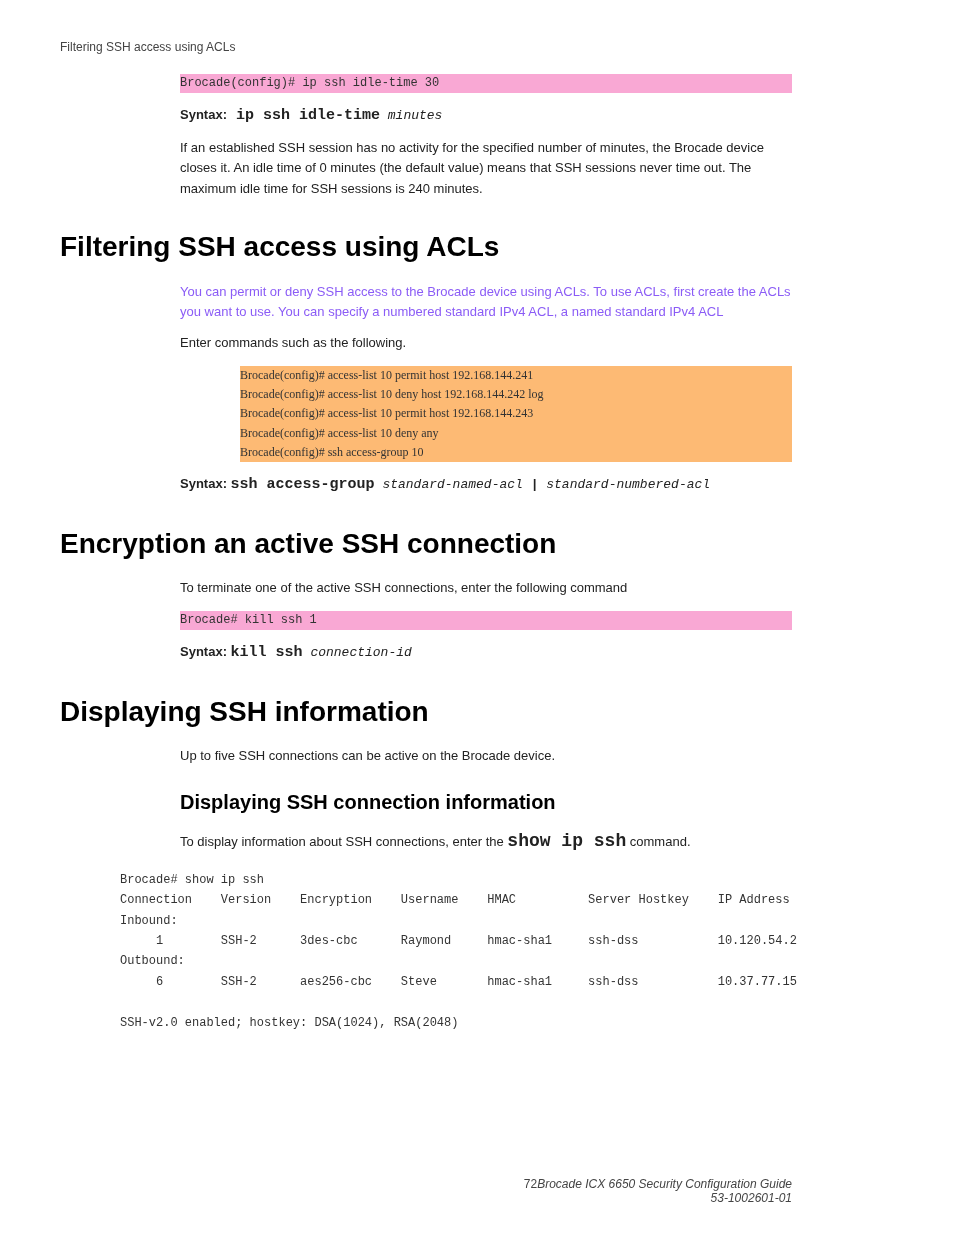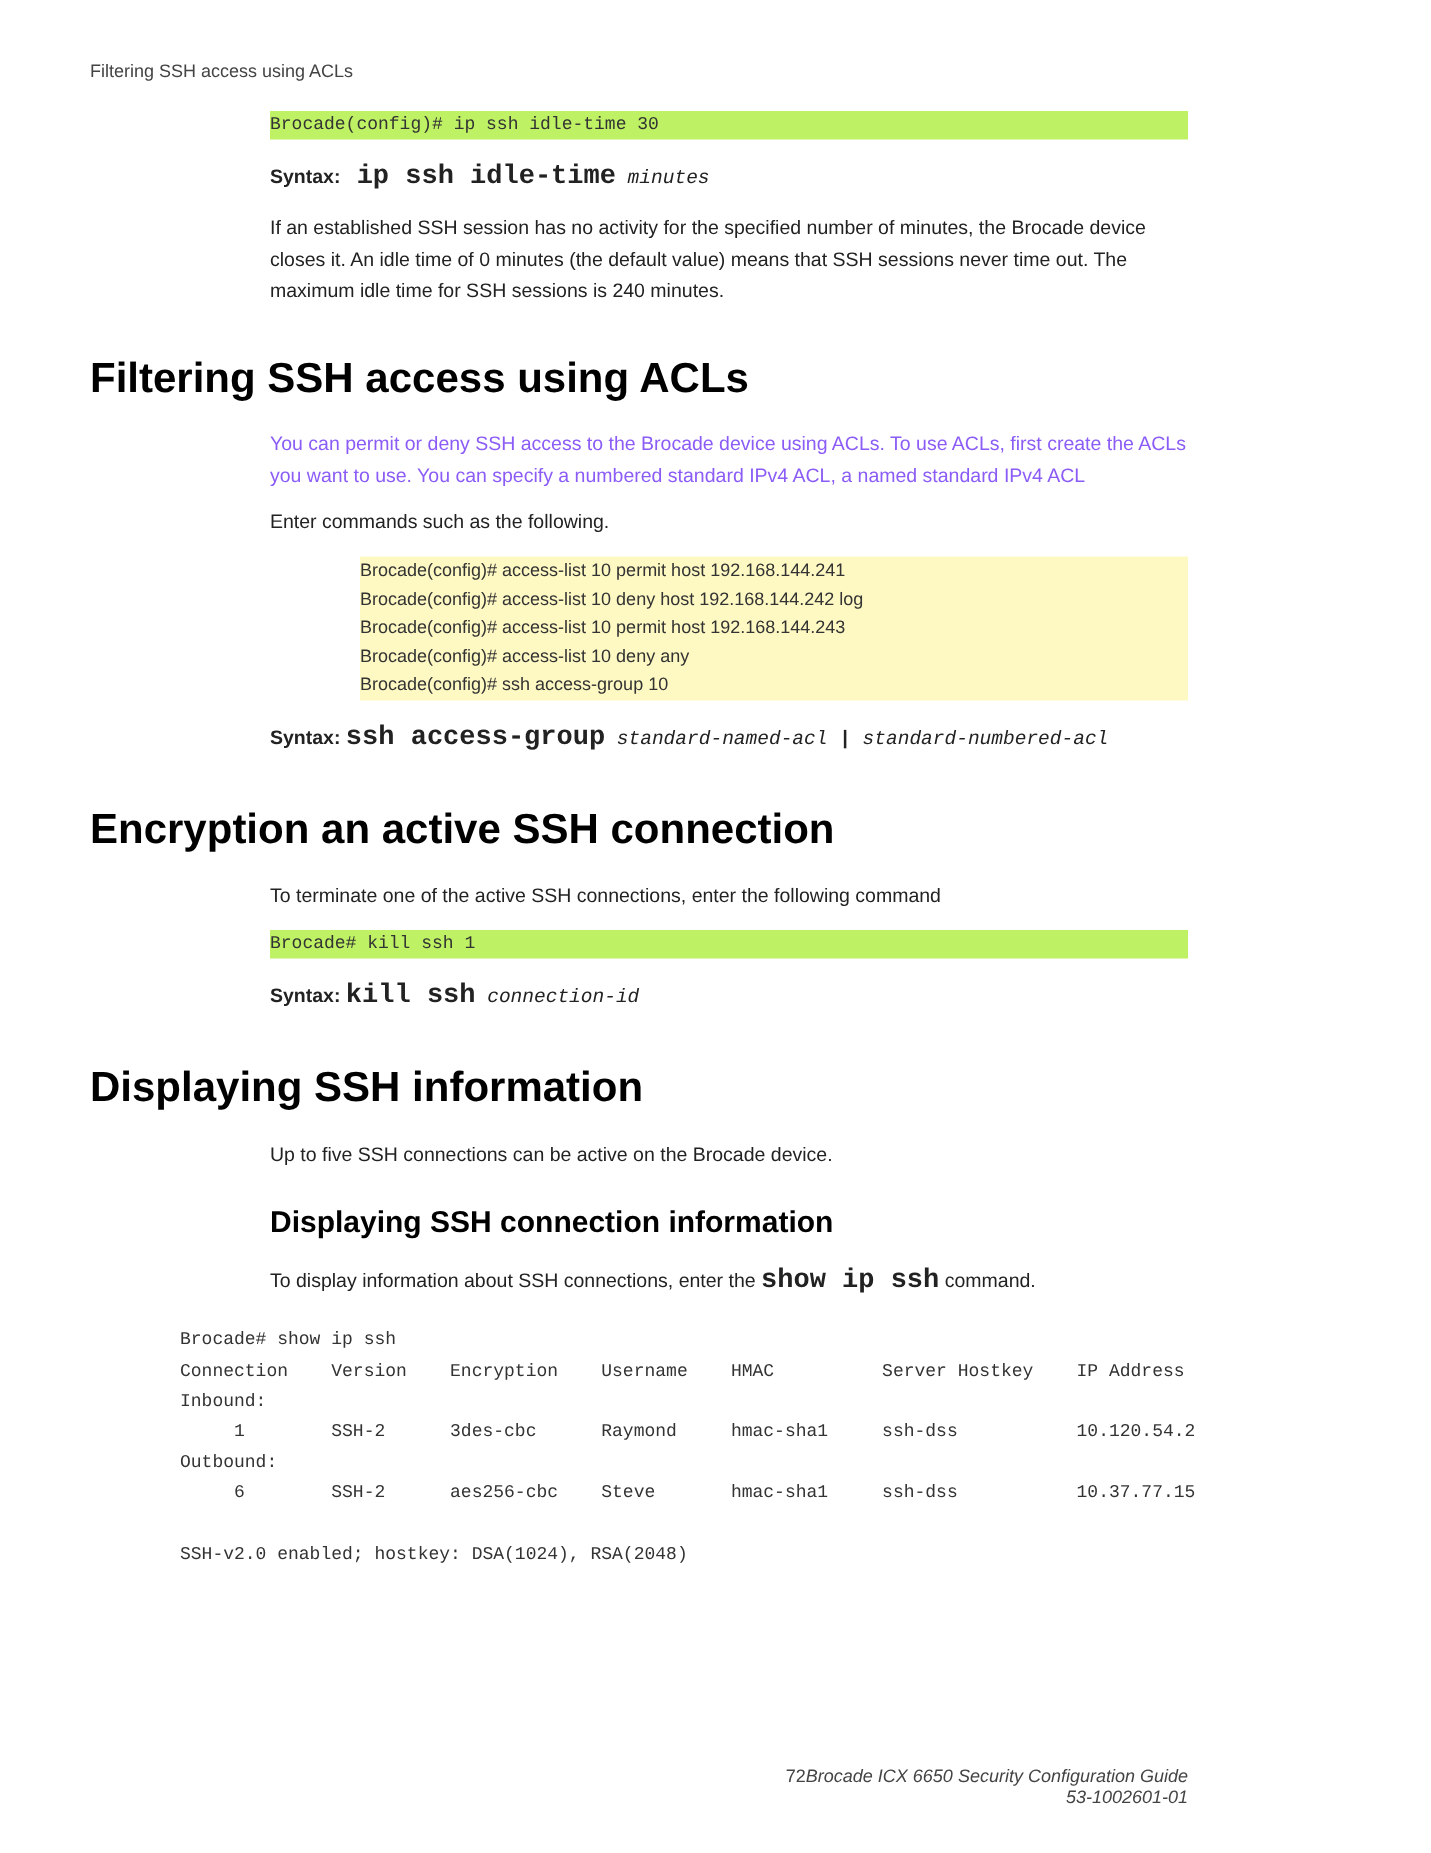--- a/index.html
+++ b/index.html
@@ -23,46 +23,46 @@
     .breadcrumb-line {
       font-size: 12px;
       color: #444;
       margin-bottom: 20px;
     }
 
     .code-block {
       font-family: 'Courier New', Courier, monospace;
       font-size: 12px;
       color: #333;
-      background: #bef264;
+      background: #f9a8d4;
       margin: 12px 0 12px 120px;
       white-space: pre;
       line-height: 1.6;
     }
 
     .code-block-indented {
-      font-family: Liberation Sans, sans-serif;
+      font-family: Liberation Serif, serif;
       font-size: 12px;
       color: #333;
-      background: #fef9c3;
+      background: #fdba74;
       margin: 12px 0 12px 180px;
       white-space: pre;
       line-height: 1.6;
     }
 
     .syntax-line {
       font-size: 13px;
       margin: 10px 0 10px 120px;
       line-height: 1.5;
     }
 
     .syntax-line .syntax-keyword {
       font-family: 'Courier New', Courier, monospace;
       font-weight: bold;
-      font-size: 18px;
+      font-size: 15px;
     }
 
     .syntax-line .syntax-italic {
       font-style: italic;
       font-family: 'Courier New', Courier, monospace;
       font-size: 13px;
     }
 
     .syntax-line .syntax-pipe {
       font-family: 'Courier New', Courier, monospace;

